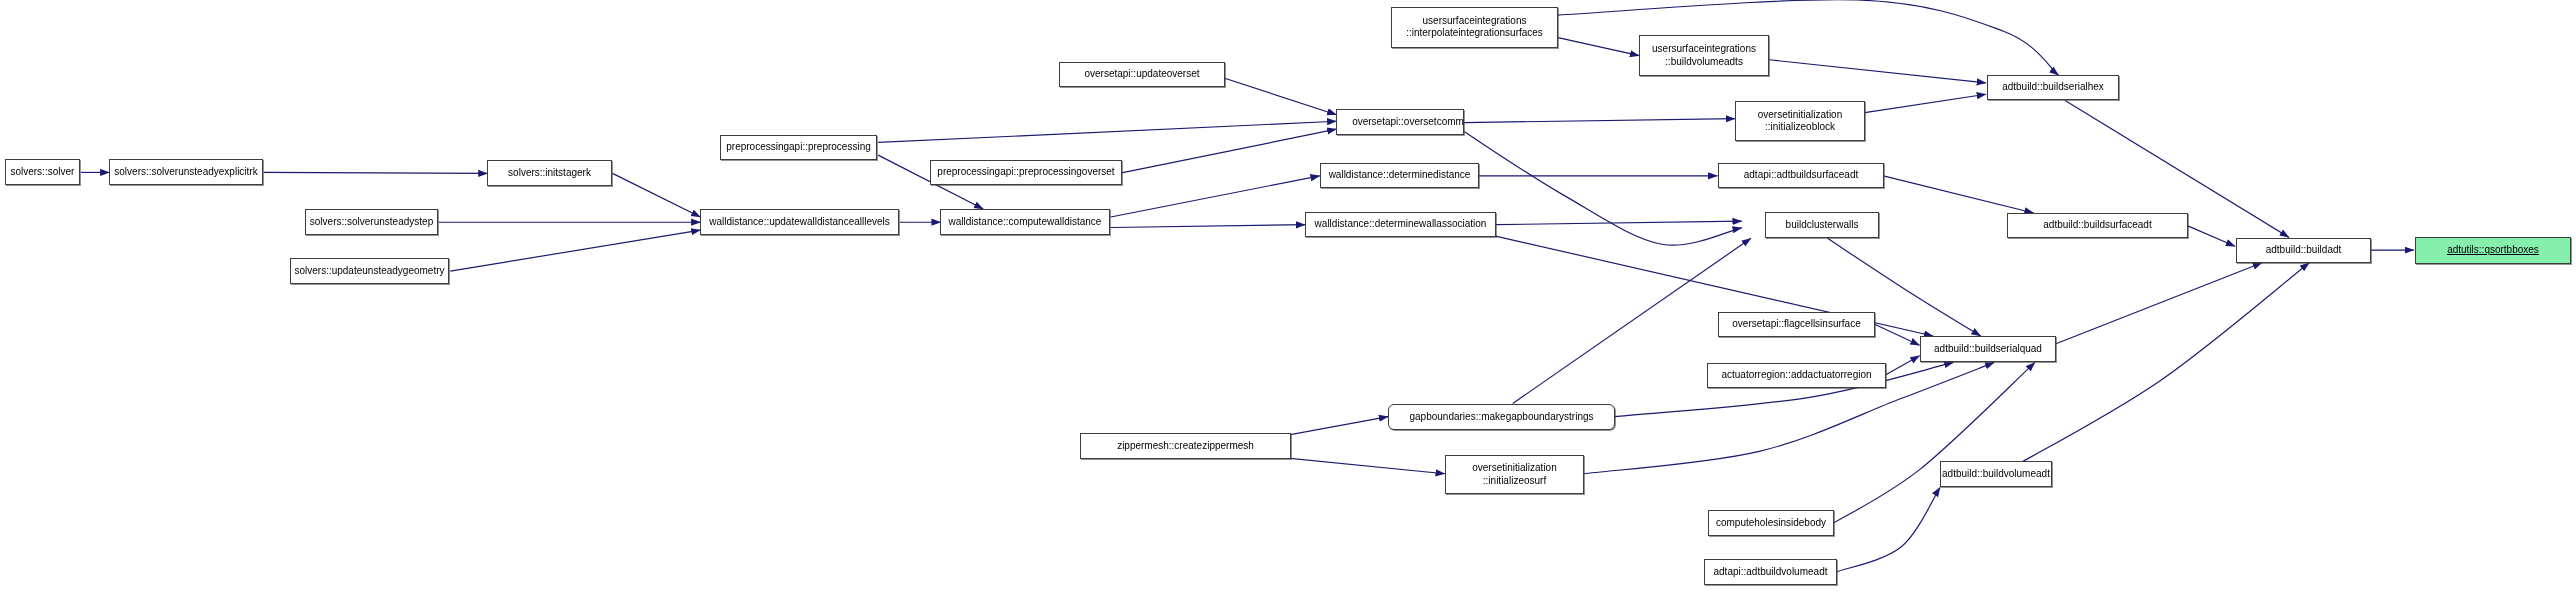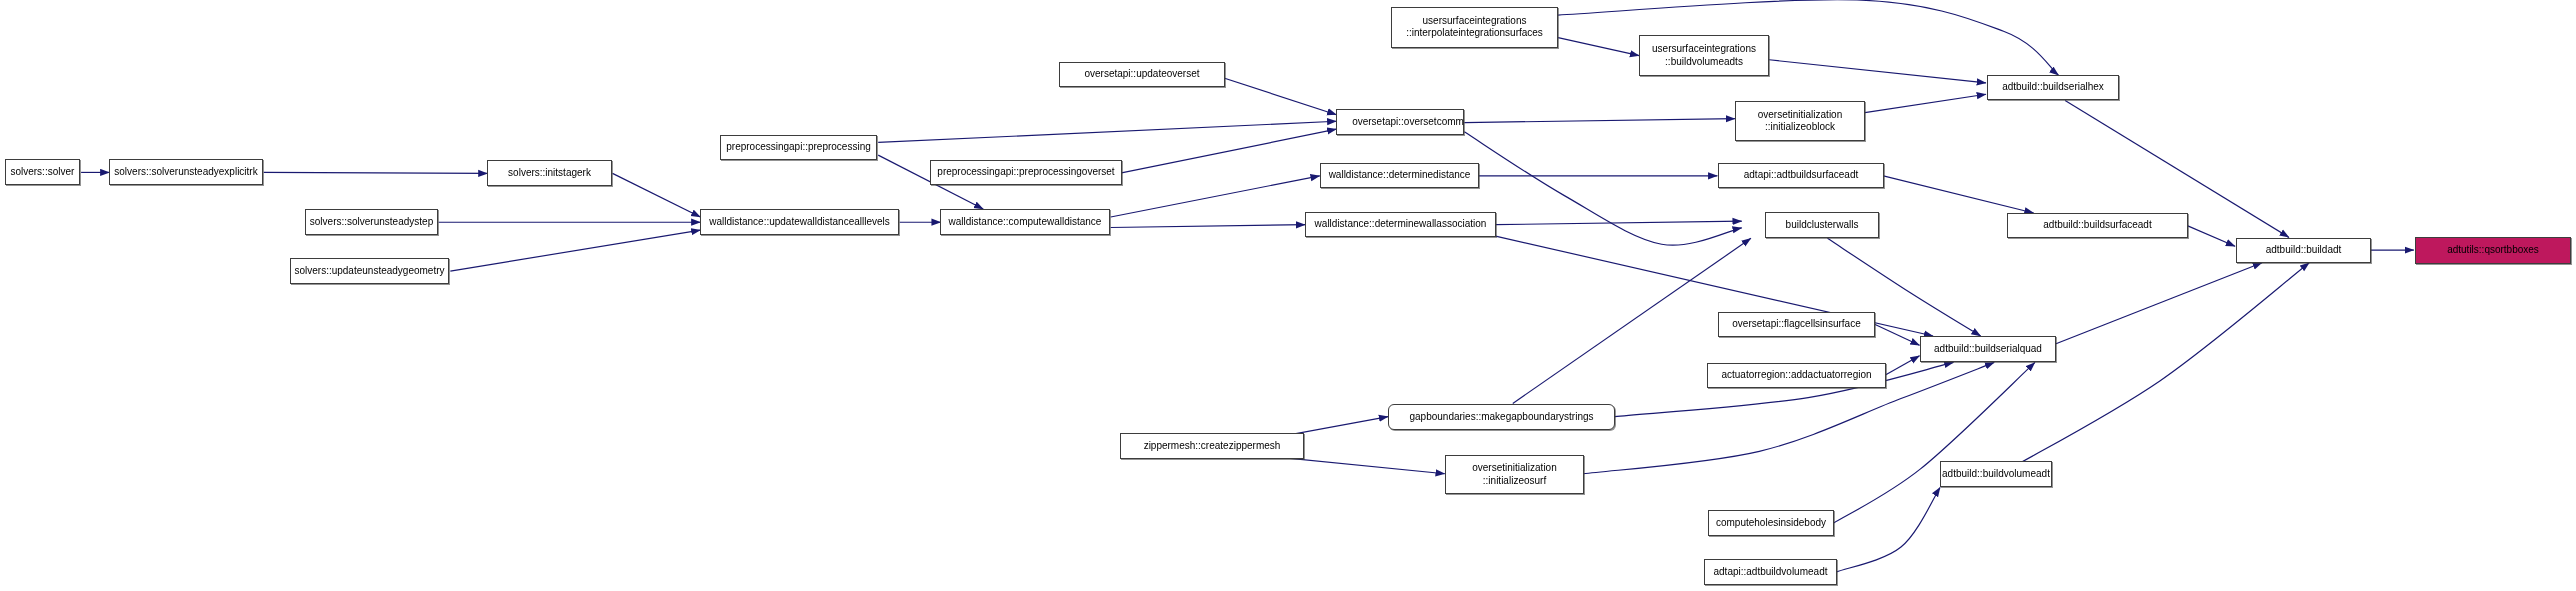--- a/index.html
+++ b/index.html
@@ -27,22 +27,23 @@
     background: #ffffff;
     border: 1px solid #3d3d3d;
     color: #000000;
     font-size: 10px;
     line-height: 1.25;
     white-space: pre-line;
     cursor: pointer;
     box-shadow: 1px 1px 0 rgba(60,60,60,0.55);
   }
   .gnode.focal {
-    background: #be185d;
+    background: #86efac;
     cursor: default;
+    text-decoration: underline;
   }
 </style>
 </head>
 <body>
 
 <div class="canvas">
   <svg class="edge-layer" width="2576" height="591" viewBox="0 0 2635 605" xmlns="http://www.w3.org/2000/svg">
     <defs>
       <marker id="arrow" markerWidth="11" markerHeight="9" refX="9.5" refY="4" orient="auto" markerUnits="userSpaceOnUse">
         <path d="M0,0.3 L10,4 L0,7.7 z" fill="#191970"></path>
@@ -111,21 +112,21 @@
       <div class="gnode" style="left: 1305px; top: 212px; width: 191px; height: 25.4px;">walldistance::determinewallassociation</div>
       <div class="gnode" style="left: 1742px; top: 212px; width: 114px; height: 26px; margin-left: 23px;">buildclusterwalls</div>
       <div class="gnode" style="left: 1987px; top: 75px; width: 132px; height: 25.4px;">adtbuild::buildserialhex</div>
       <div class="gnode" style="left: 2007px; top: 213px; width: 181px; height: 25.4px;">adtbuild::buildsurfaceadt</div>
       <div class="gnode" style="left: 2236px; top: 238px; width: 135px; height: 25.4px; text-align: right;">adtbuild::buildadt</div>
       <div class="gnode focal" style="left: 2415px; top: 237px; width: 156px; height: 27px;">adtutils::qsortbboxes</div>
       <div class="gnode" style="left: 1718px; top: 312px; width: 157px; height: 25.4px;">oversetapi::flagcellsinsurface</div>
       <div class="gnode" style="left: 1707px; top: 363px; width: 179px; height: 25.4px;">actuatorregion::addactuatorregion</div>
       <div class="gnode" style="left: 1920px; top: 336px; width: 136px; height: 26px;">adtbuild::buildserialquad</div>
       <div class="gnode" style="left: 1388px; top: 404px; width: 227px; height: 26px; border-radius: 6px;">gapboundaries::makegapboundarystrings</div>
-      <div class="gnode" style="left: 1120px; top: 433px; width: 184px; height: 26px;">zippermesh::createzippermesh</div>
+      <div class="gnode" style="left: 1080px; top: 433px; width: 211px; height: 26px;">zippermesh::createzippermesh</div>
       <div class="gnode" style="left: 1445px; top: 455px; width: 139px; height: 39px;">oversetinitialization
 ::initializeosurf</div>
       <div class="gnode" style="left: 1940px; top: 461px; width: 112px; height: 26px;">adtbuild::buildvolumeadt</div>
       <div class="gnode" style="left: 1708px; top: 510px; width: 126px; height: 26px;">computeholesinsidebody</div>
       <div class="gnode" style="left: 1704px; top: 559px; width: 133px; height: 26px;">adtapi::adtbuildvolumeadt</div>
     </div>
 </div>
 
 
 </body></html>

